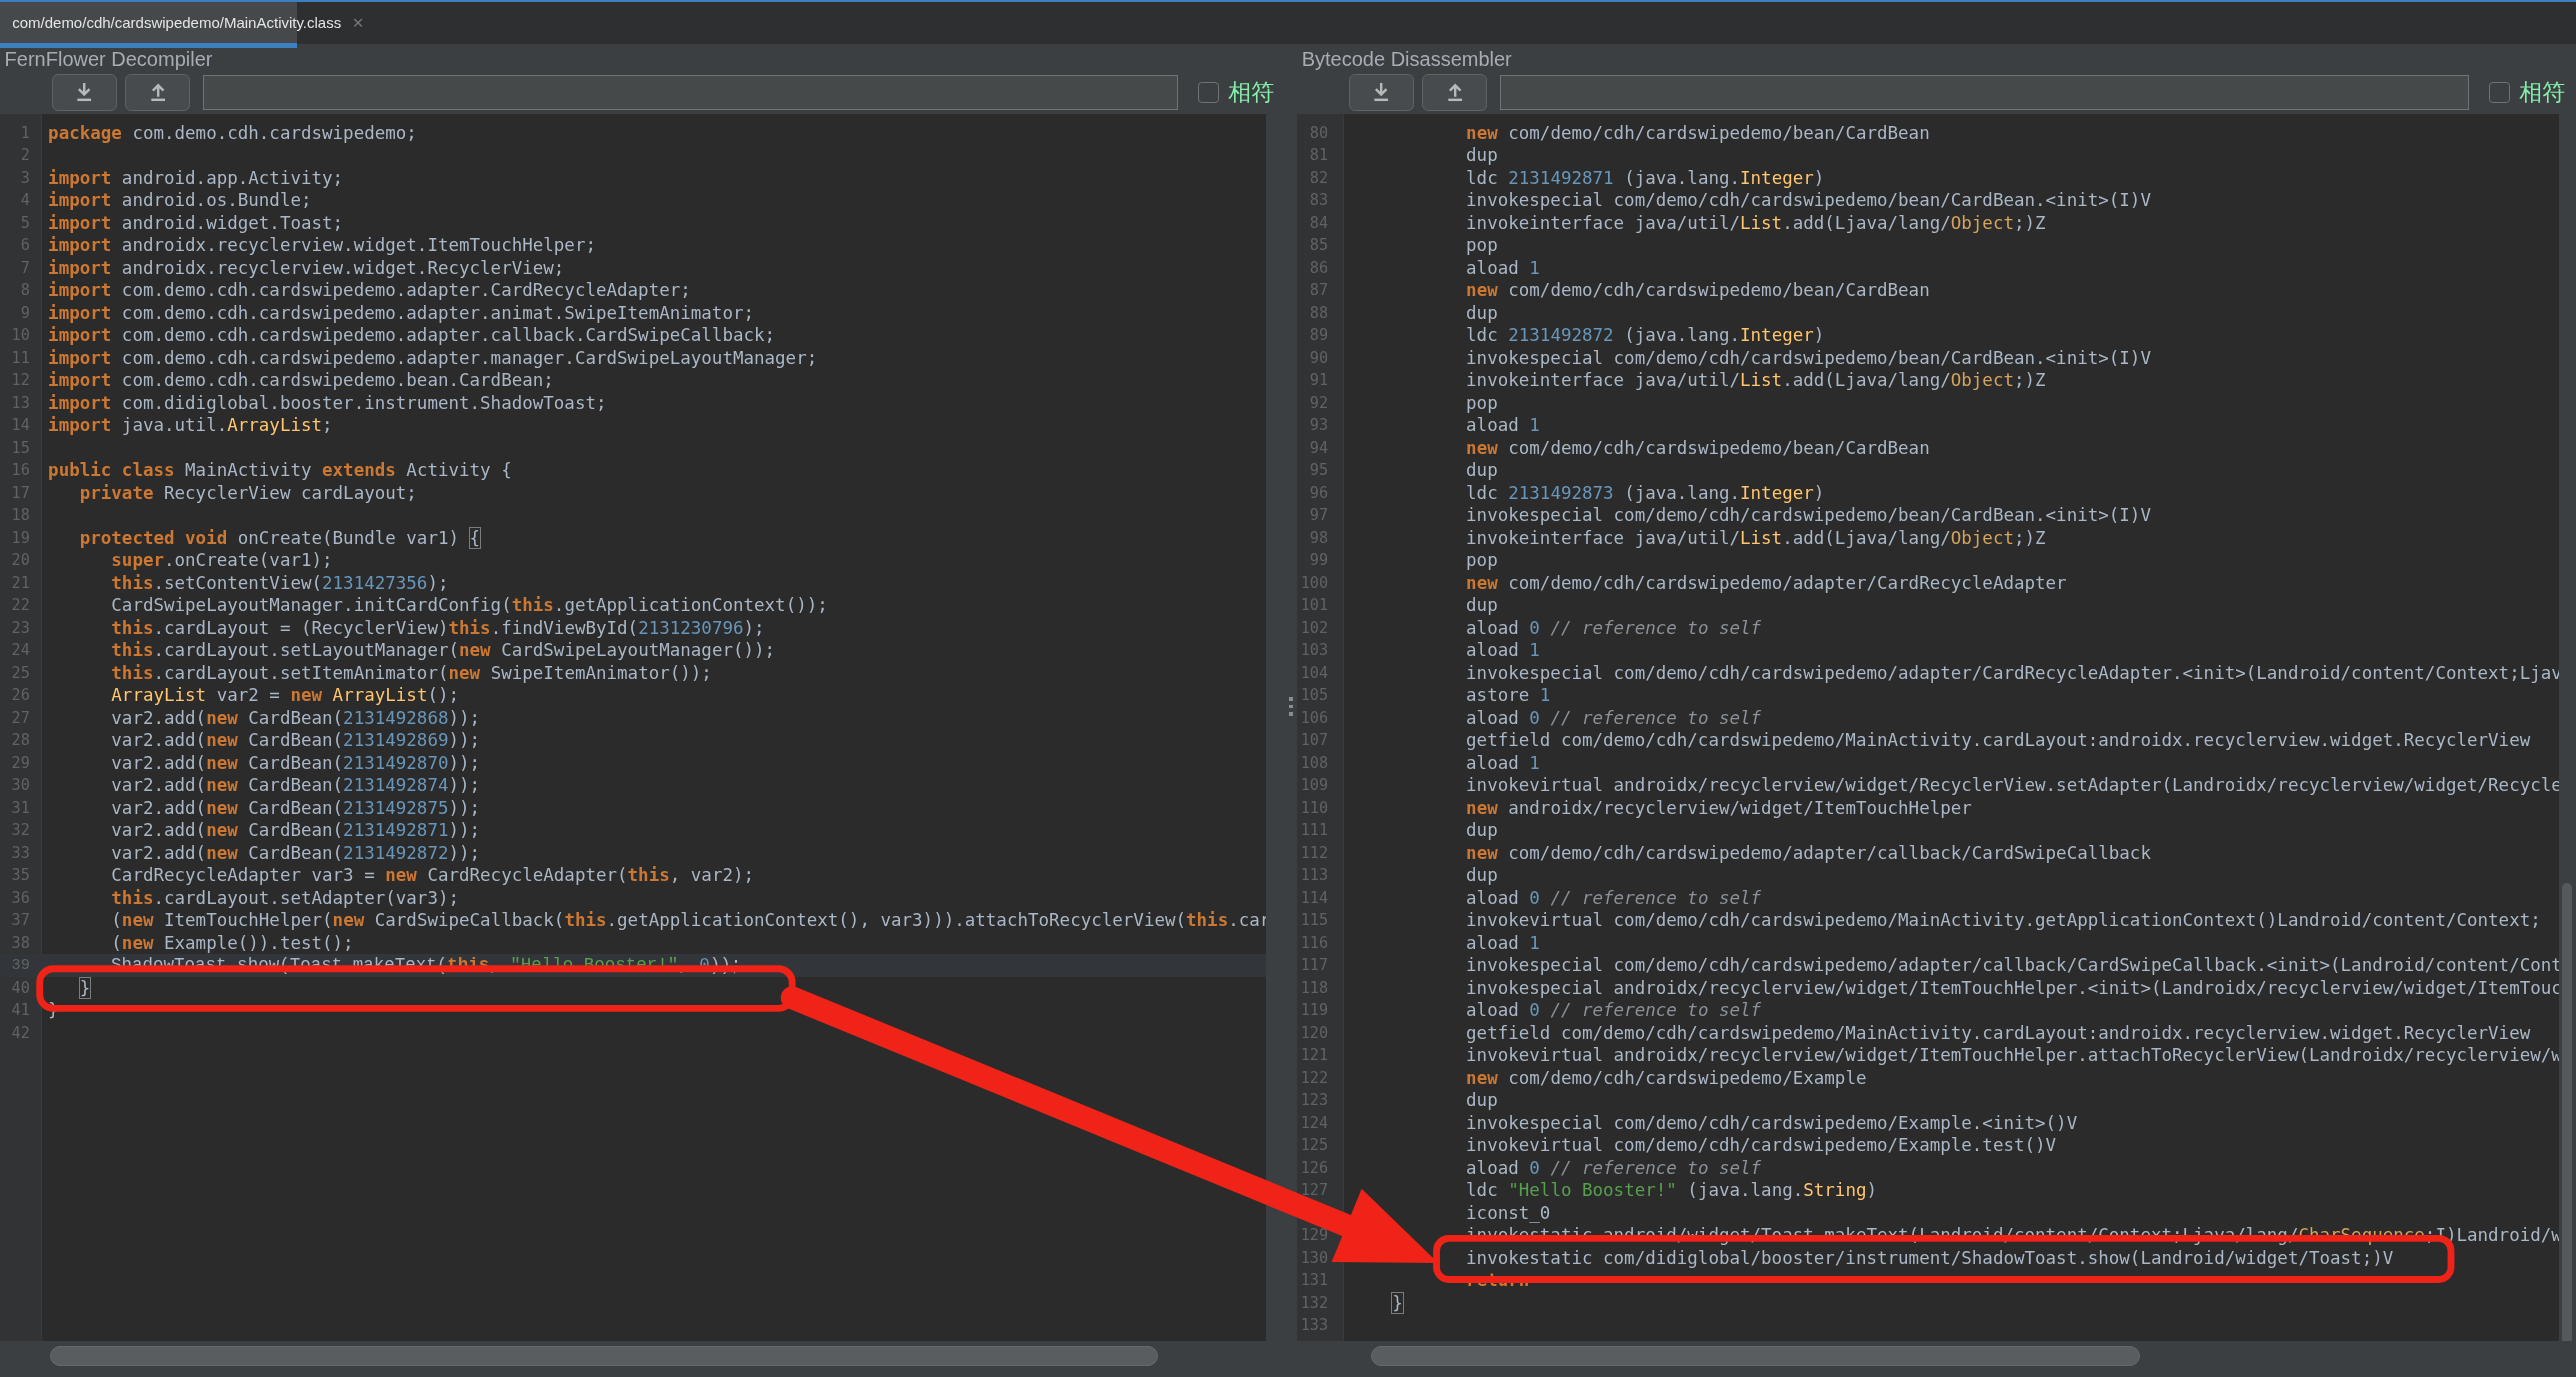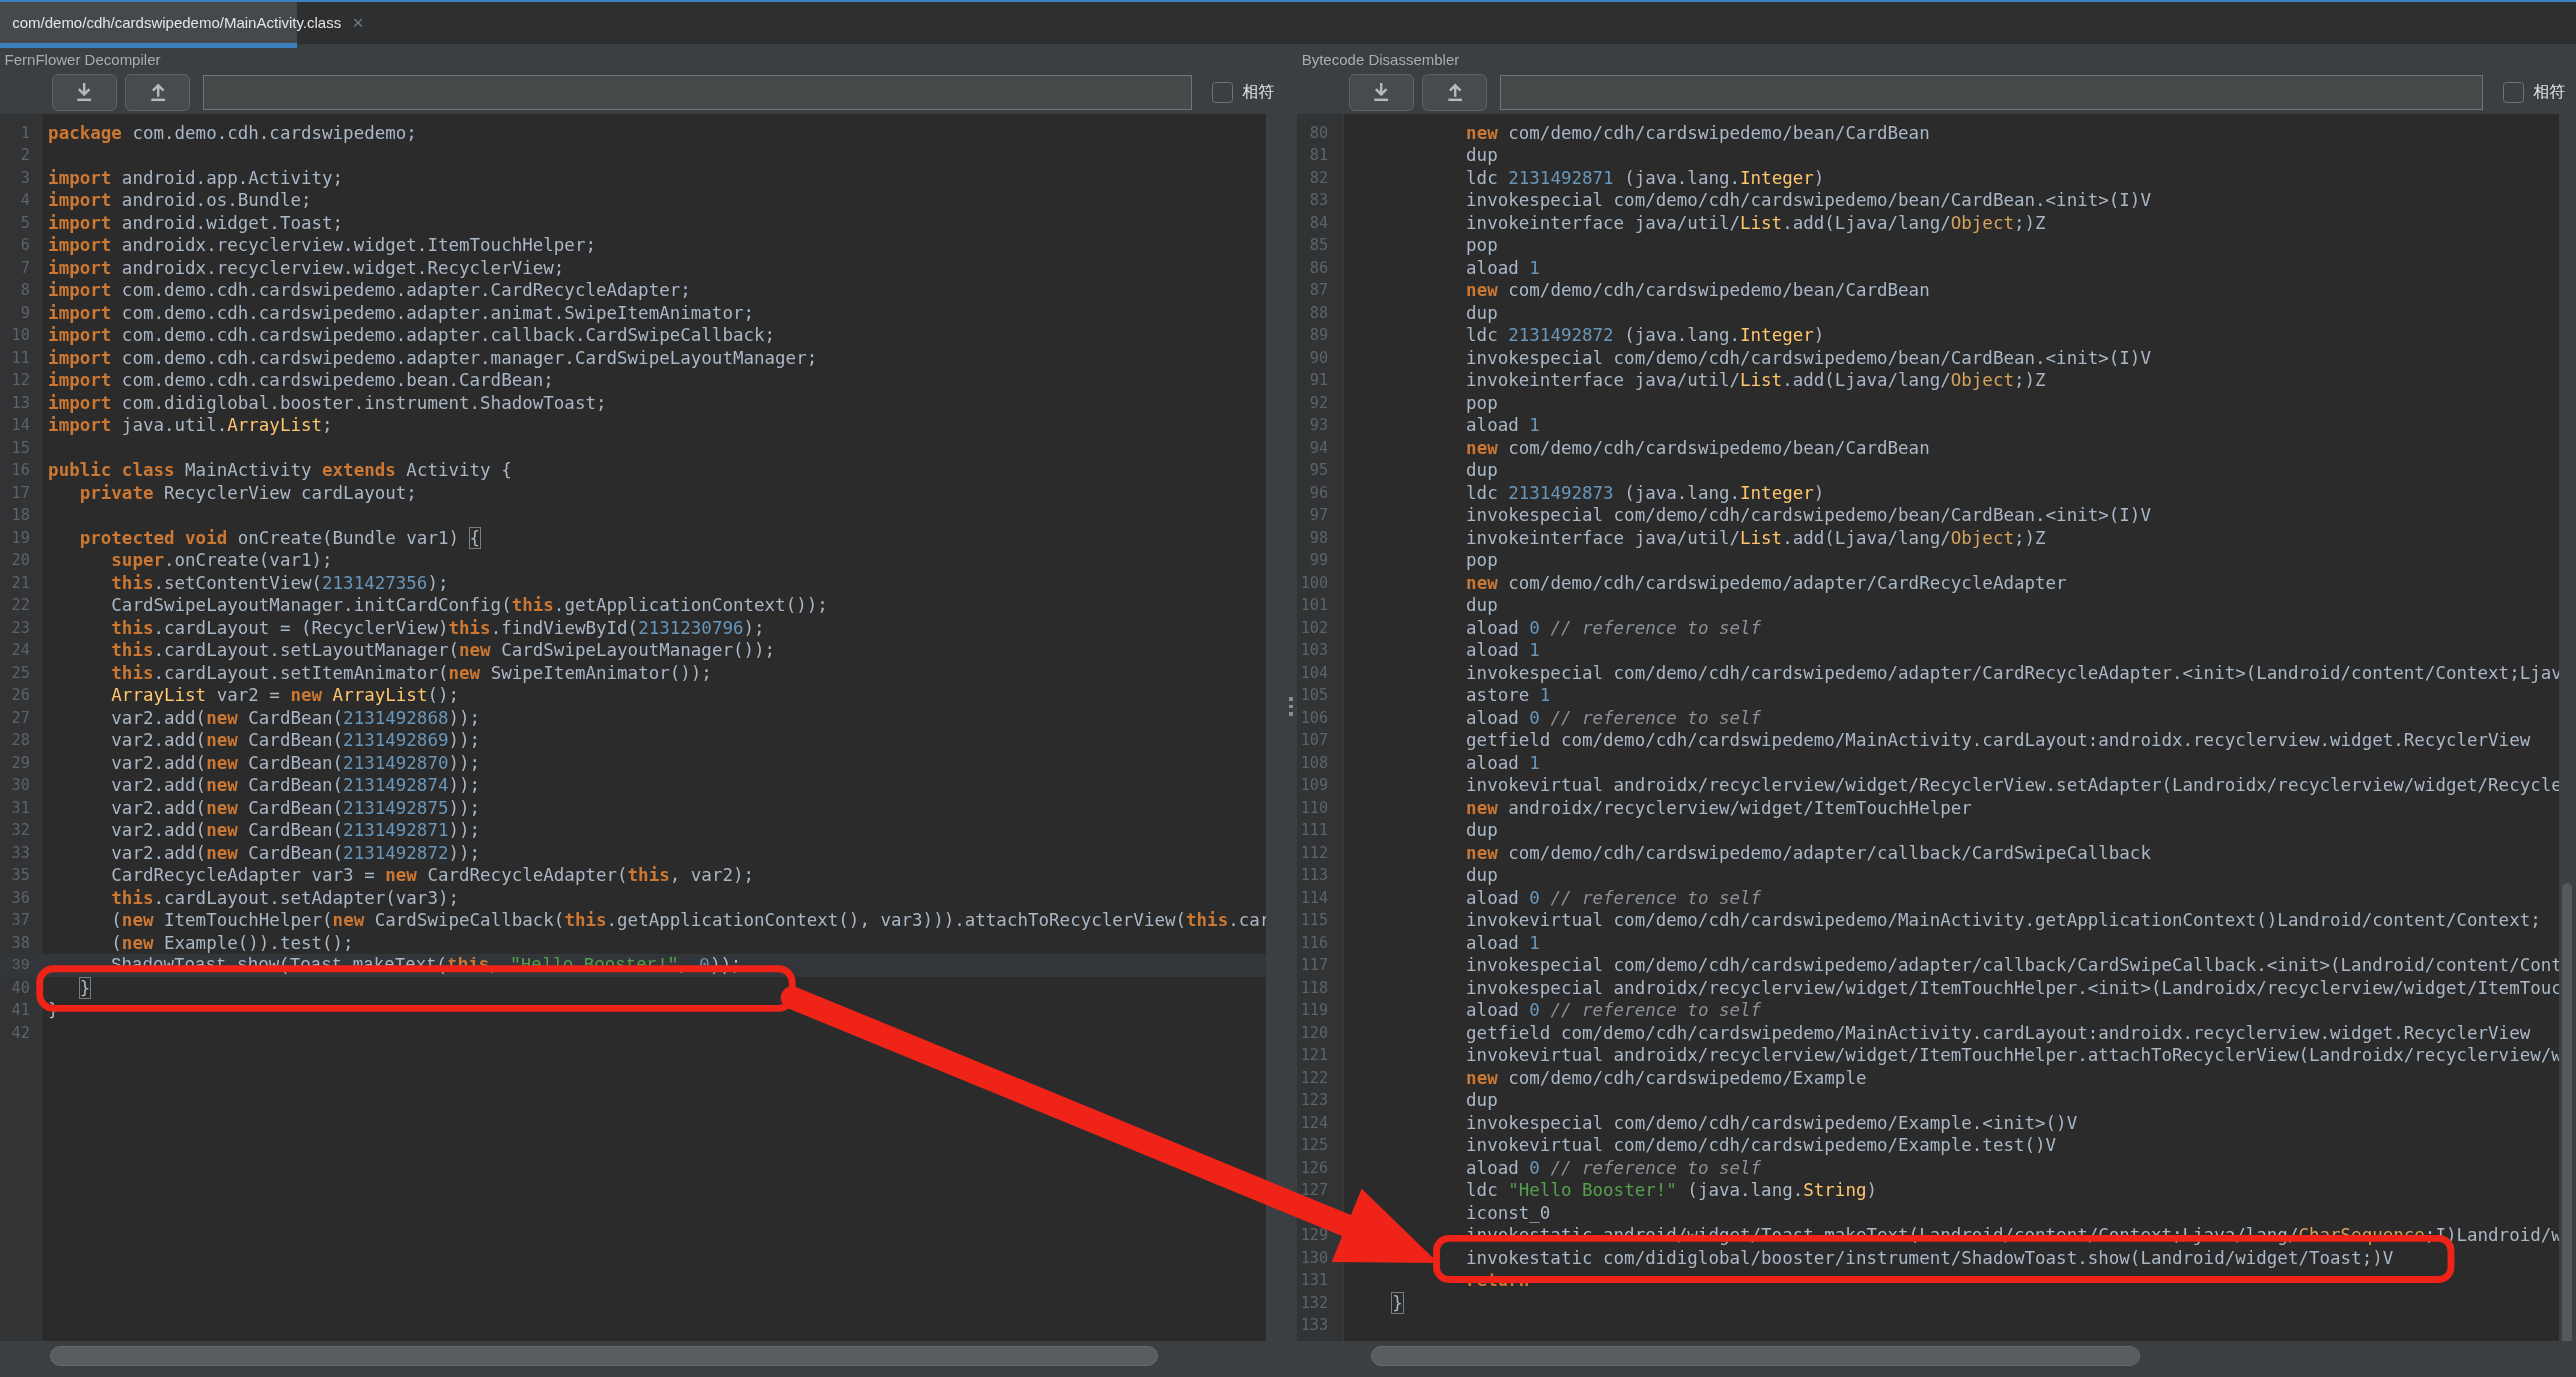--- a/index.html
+++ b/index.html
@@ -19,29 +19,29 @@
   .tab-close{color:#71787e;font-size:14.5px;}
   .tab-underline{position:absolute;left:0;top:43px;width:297px;height:4.6px;background:var(--accent);}
   .main{position:absolute;left:0;top:48px;width:2576px;height:1329px;display:flex;}
   .pane{position:relative;height:100%;background:var(--chrome);}
   .pane.left{width:1285px;}
   .pane.right{width:1279px;}
   .splitter{width:12.2px;height:100%;background:var(--chrome);position:relative;cursor:col-resize;}
   .grip{position:absolute;left:3.8px;top:649px;display:flex;flex-direction:column;gap:3.8px;}
   .grip i{width:3.8px;height:3.8px;background:#8a8d8f;display:block;}
   .pane-header{height:23px;display:flex;align-items:center;padding-left:4.6px;
-    color:#a6adb5;font-size:15px;}
+    color:#a6adb5;font-size:20px;}
   .toolbar{height:43px;display:flex;align-items:center;padding:0 10.7px 0 52px;gap:8.4px;}
   .tb-btn{width:65px;height:37px;background:#474b4d;border:1.5px solid #5f6365;border-radius:6.1px;
     display:flex;align-items:center;justify-content:center;flex:0 0 auto;}
   .search{flex:1 1 auto;height:35px;background:#45494a;border:0.8px solid #707476;
     color:#c8ccd0;font-size:15.2px;padding:0 7.6px;margin-left:4.6px;outline:none;
     font-family:"Liberation Sans",sans-serif;}
   .chk{width:20.6px;height:20.6px;border:1.5px solid #6f7375;border-radius:3.8px;margin-left:12.2px;flex:0 0 auto;background:transparent;}
-  .chk-label{color:#e5e5e5;font-size:16px;white-space:nowrap;margin-left:1px;}
+  .chk-label{color:#86efac;font-size:23px;white-space:nowrap;margin-left:1px;}
   .code-area{position:absolute;left:0;top:66px;height:1227px;width:100%;
     background:var(--codebg);overflow:hidden;}
   .gutter-bg{position:absolute;left:0;top:0;bottom:0;background:var(--gutter);border-right:0.8px solid #383a3c;}
   .pane.left .gutter-bg{width:42px;}
   .pane.right .gutter-bg{width:47px;}
   .rows{position:relative;padding-top:7.6px;font-family:"DejaVu Sans Mono",monospace;font-size:17.5px;}
   .row{display:flex;height:22.5px;line-height:22.5px;white-space:pre;}
   .row.current{background:#323539;font-family:Liberation Mono, monospace;}
   .ln{flex:0 0 42px;text-align:right;padding-right:12.2px;color:#606366;font-size:15.2px;}
   .pane.right .ln{flex-basis:47px;padding-right:16px;}

